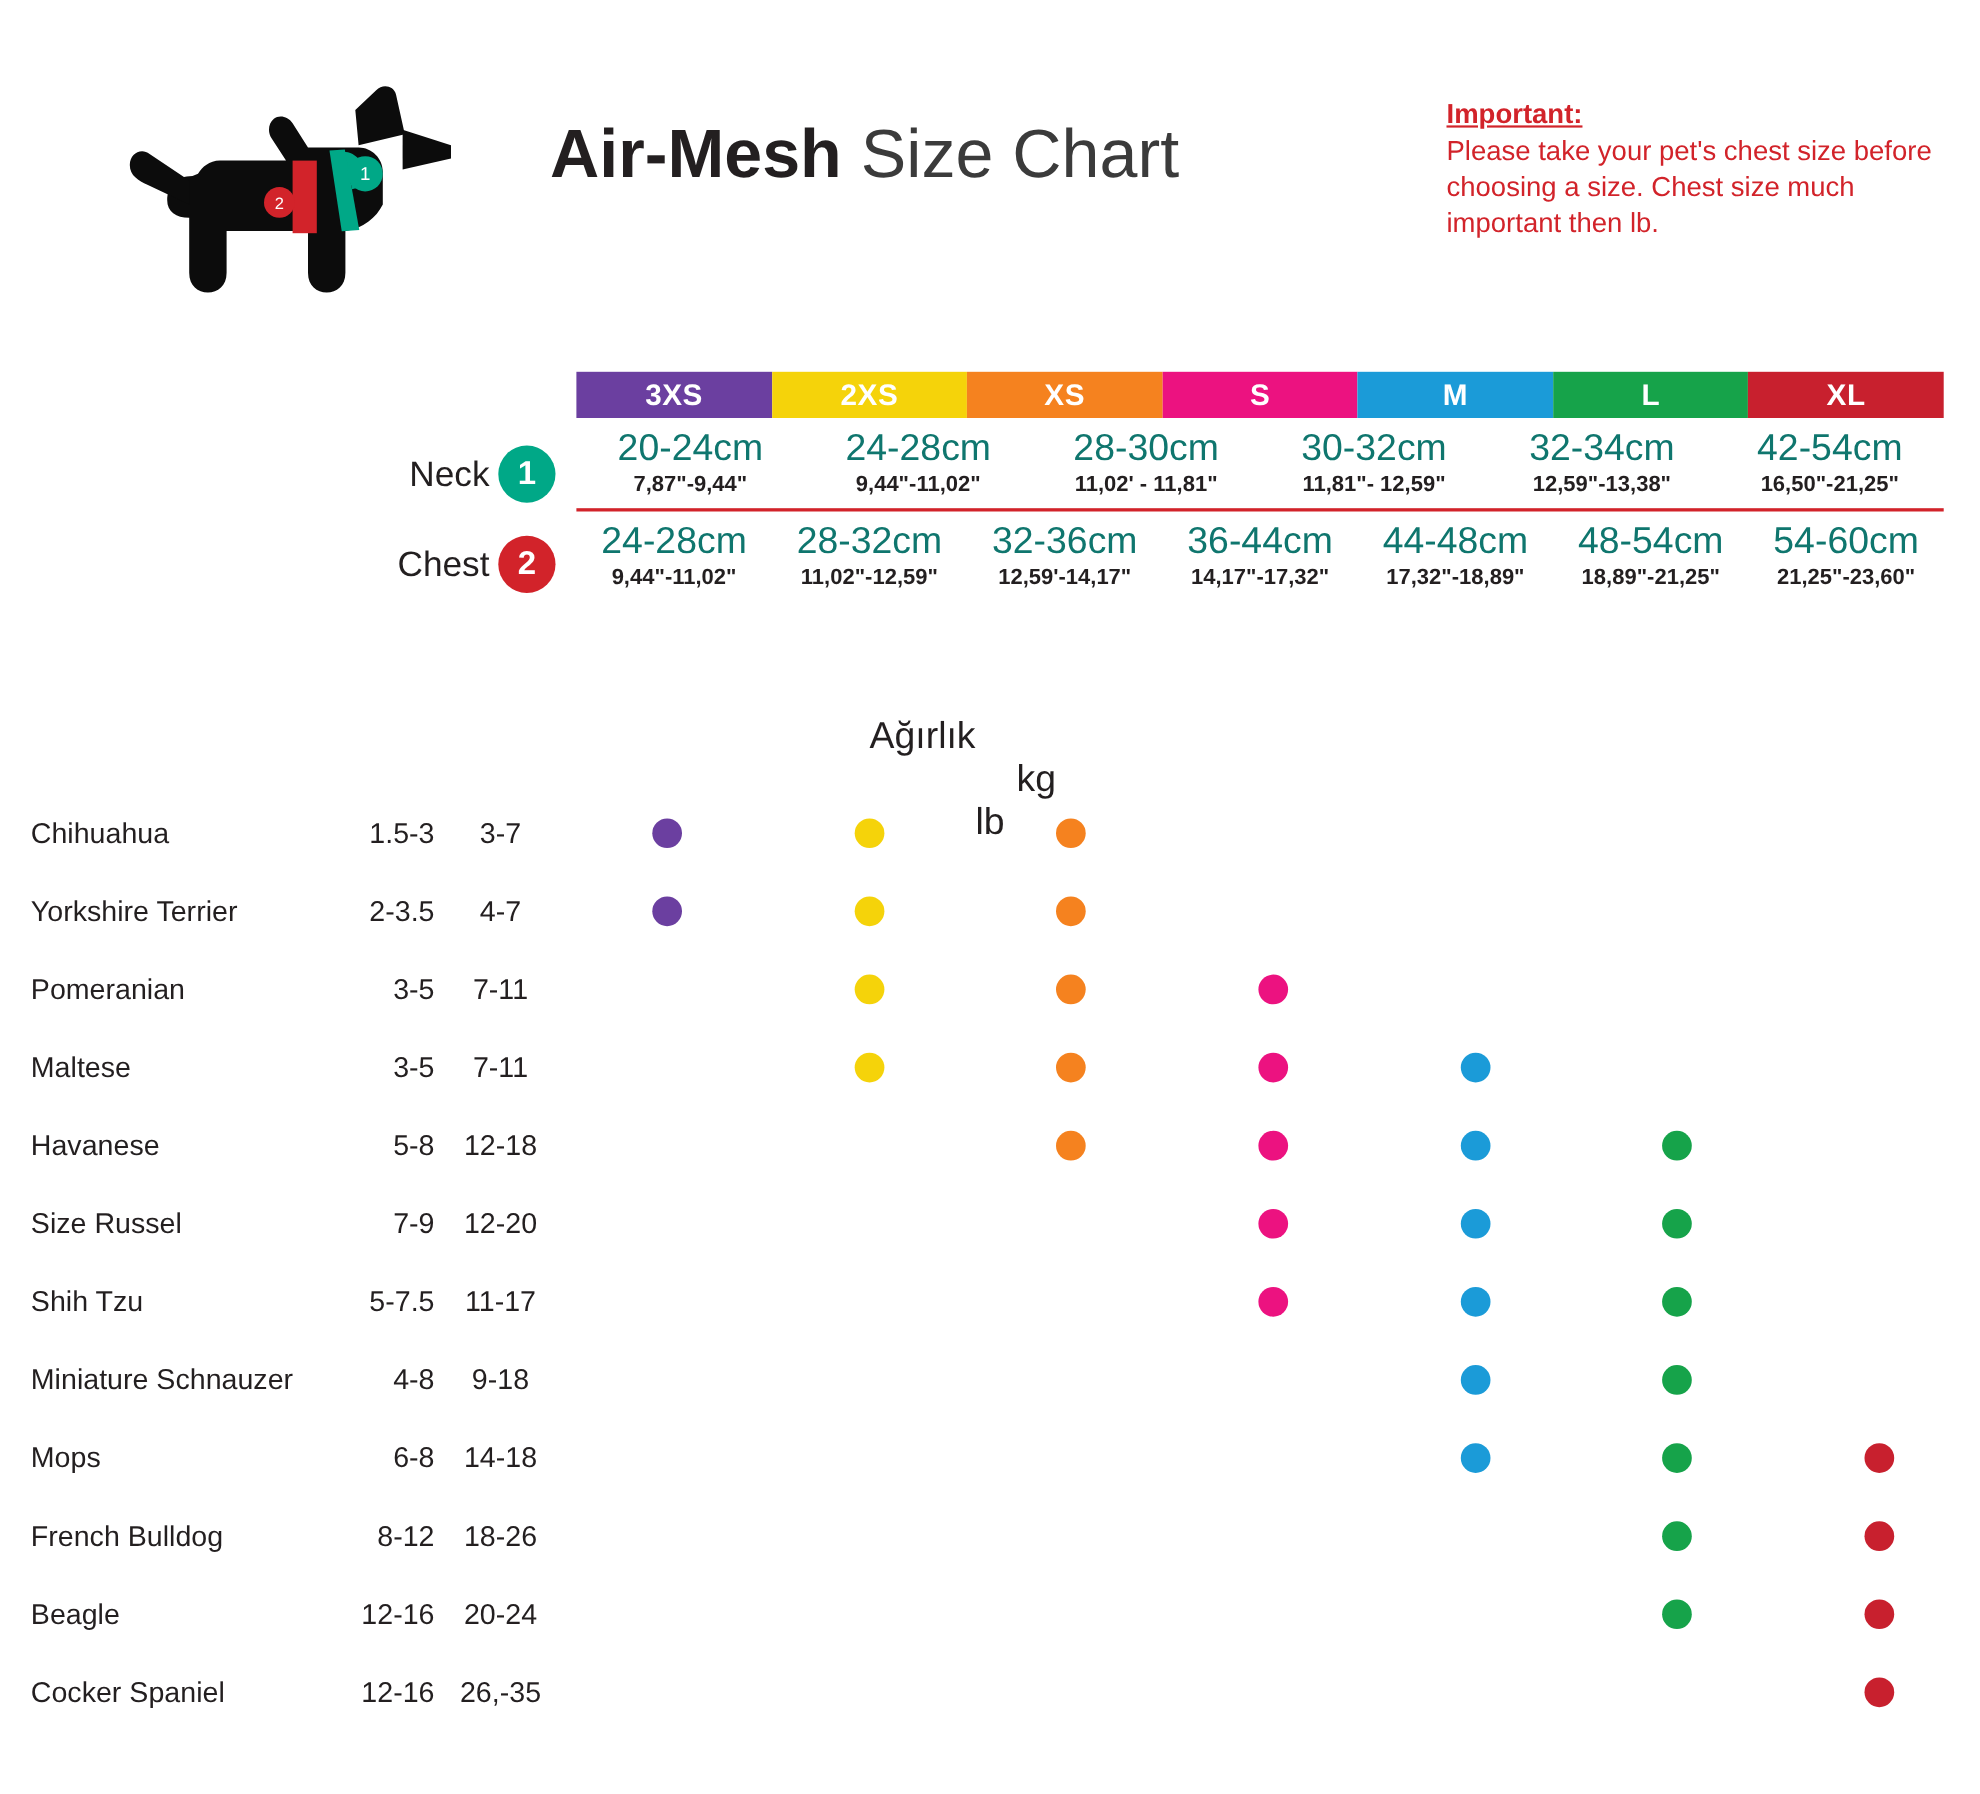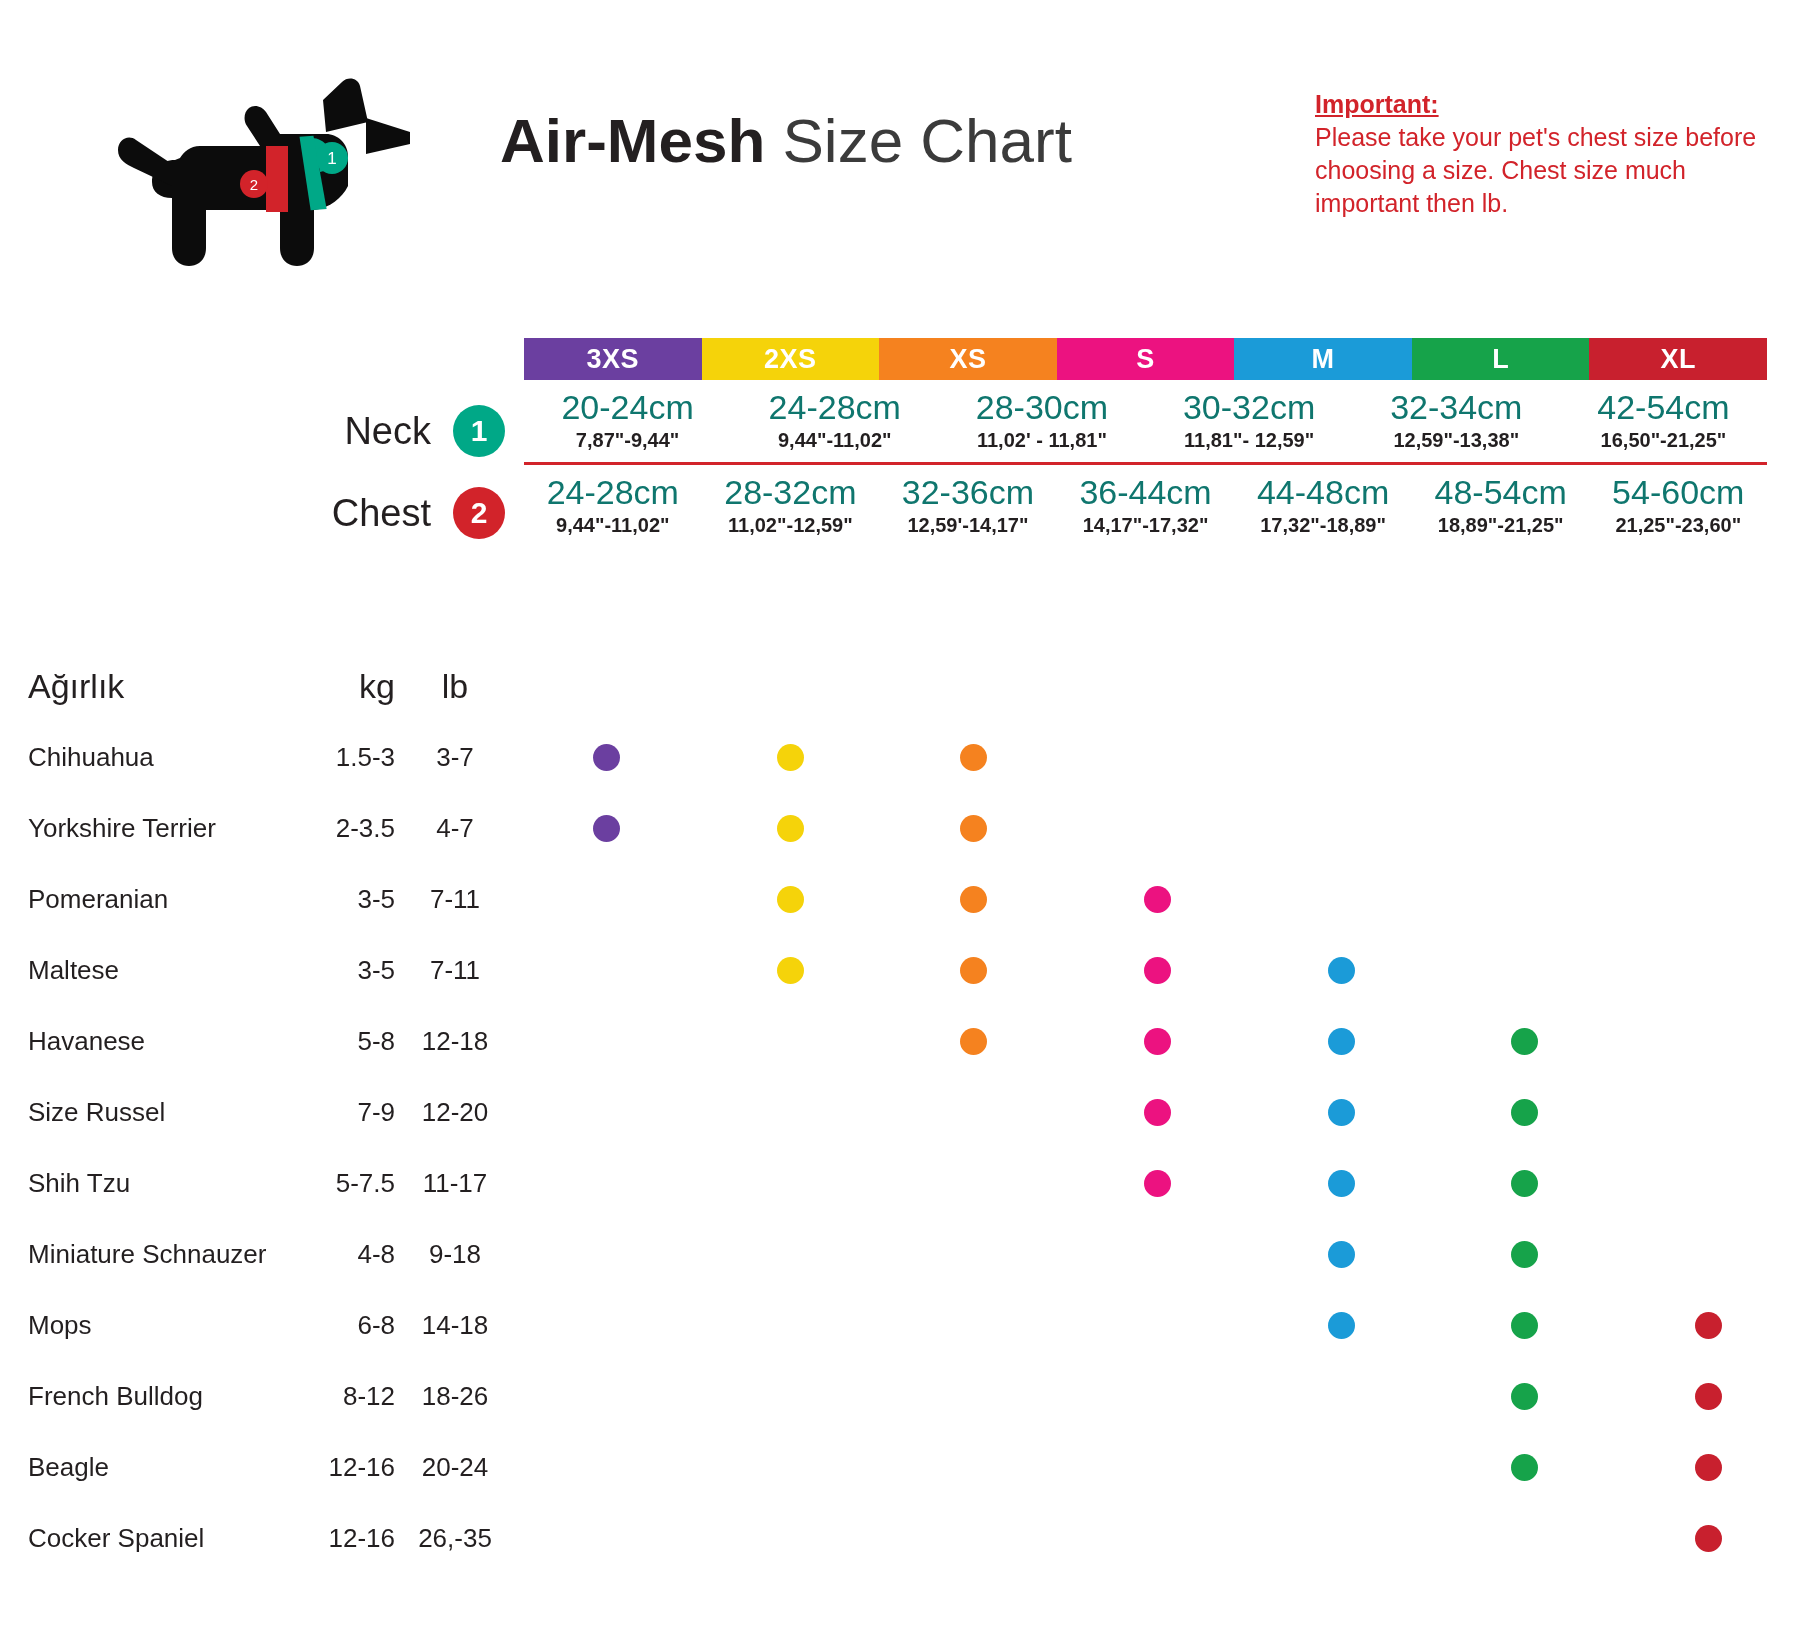--- a/index.html
+++ b/index.html
@@ -68,23 +68,23 @@
     top: 390px;
     width: 310px;
   }
   .measure-row {
     display: flex;
     align-items: center;
     justify-content: flex-end;
     height: 82px;
   }
   .measure-row .m-label {
-    font-size: 38px;
+    font-size: 32px;
     color: #231f20;
-    margin-right: 22px;
+    margin-right: 8px;
   }
   .badge {
     width: 52px;
     height: 52px;
     border-radius: 50%;
     color: #ffffff;
     font-size: 30px;
     font-weight: bold;
     display: flex;
     align-items: center;
@@ -145,20 +145,21 @@
     left: 0;
     top: 650px;
     width: 1800px;
   }
   .breed-head {
     display: flex;
     height: 72px;
     align-items: center;
     font-size: 34px;
     color: #231f20;
+    flex-direction: column;
   }
   .col-breed { width: 275px; padding-left: 28px; box-sizing: border-box; }
   .col-kg { width: 120px; text-align: right; }
   .col-lb { width: 120px; text-align: center; }
   .col-dots { flex: 1 1 auto; display: flex; }
 
   .breed-row {
     display: flex;
     height: 71px;
     align-items: center;

